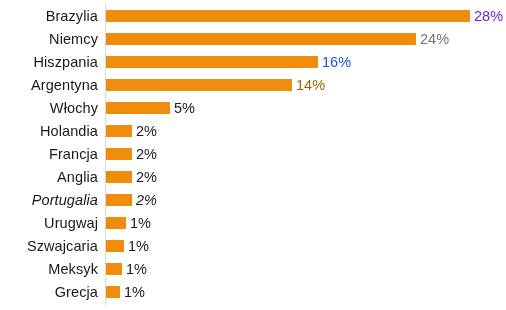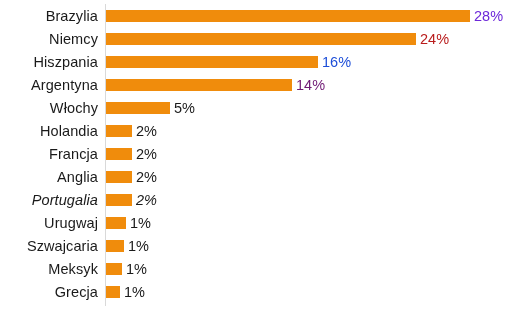--- a/index.html
+++ b/index.html
@@ -97,35 +97,35 @@
         <div class="cat-label">Brazylia</div>
         <div class="bar-wrap">
           <div class="bar" style="width: 364px; background: rgb(240, 140, 12);"></div>
           <div class="bar-value" style="left: 364px; color: #6d28d9;">28%</div>
         </div>
       </div>
       <div class="bar-row" style="top: 28px; padding-left: 32px;">
         <div class="cat-label">Niemcy</div>
         <div class="bar-wrap">
           <div class="bar" style="width: 310px; background: rgb(240, 140, 12);"></div>
-          <div class="bar-value" style="left: 310px; color: #b91c1c;">24%</div>
+          <div class="bar-value" style="left: 310px; color: #737373;">24%</div>
         </div>
       </div>
       <div class="bar-row" style="top: 51px;">
         <div class="cat-label">Hiszpania</div>
         <div class="bar-wrap">
           <div class="bar" style="width: 212px; background: rgb(240, 140, 12);"></div>
           <div class="bar-value" style="left: 212px; color: #1d4ed8;">16%</div>
         </div>
       </div>
       <div class="bar-row" style="top: 74px;">
         <div class="cat-label">Argentyna</div>
         <div class="bar-wrap">
           <div class="bar" style="width: 186px; background: rgb(240, 140, 12);"></div>
-          <div class="bar-value" style="left: 186px; color: #701a75;">14%</div>
+          <div class="bar-value" style="left: 186px; color: #a16207;">14%</div>
         </div>
       </div>
       <div class="bar-row" style="top: 97px;">
         <div class="cat-label">Włochy</div>
         <div class="bar-wrap">
           <div class="bar" style="width: 64px; background: rgb(240, 140, 12);"></div>
           <div class="bar-value" style="left: 64px; color: rgb(26, 26, 26);">5%</div>
         </div>
       </div>
       <div class="bar-row" style="top: 120px;">

